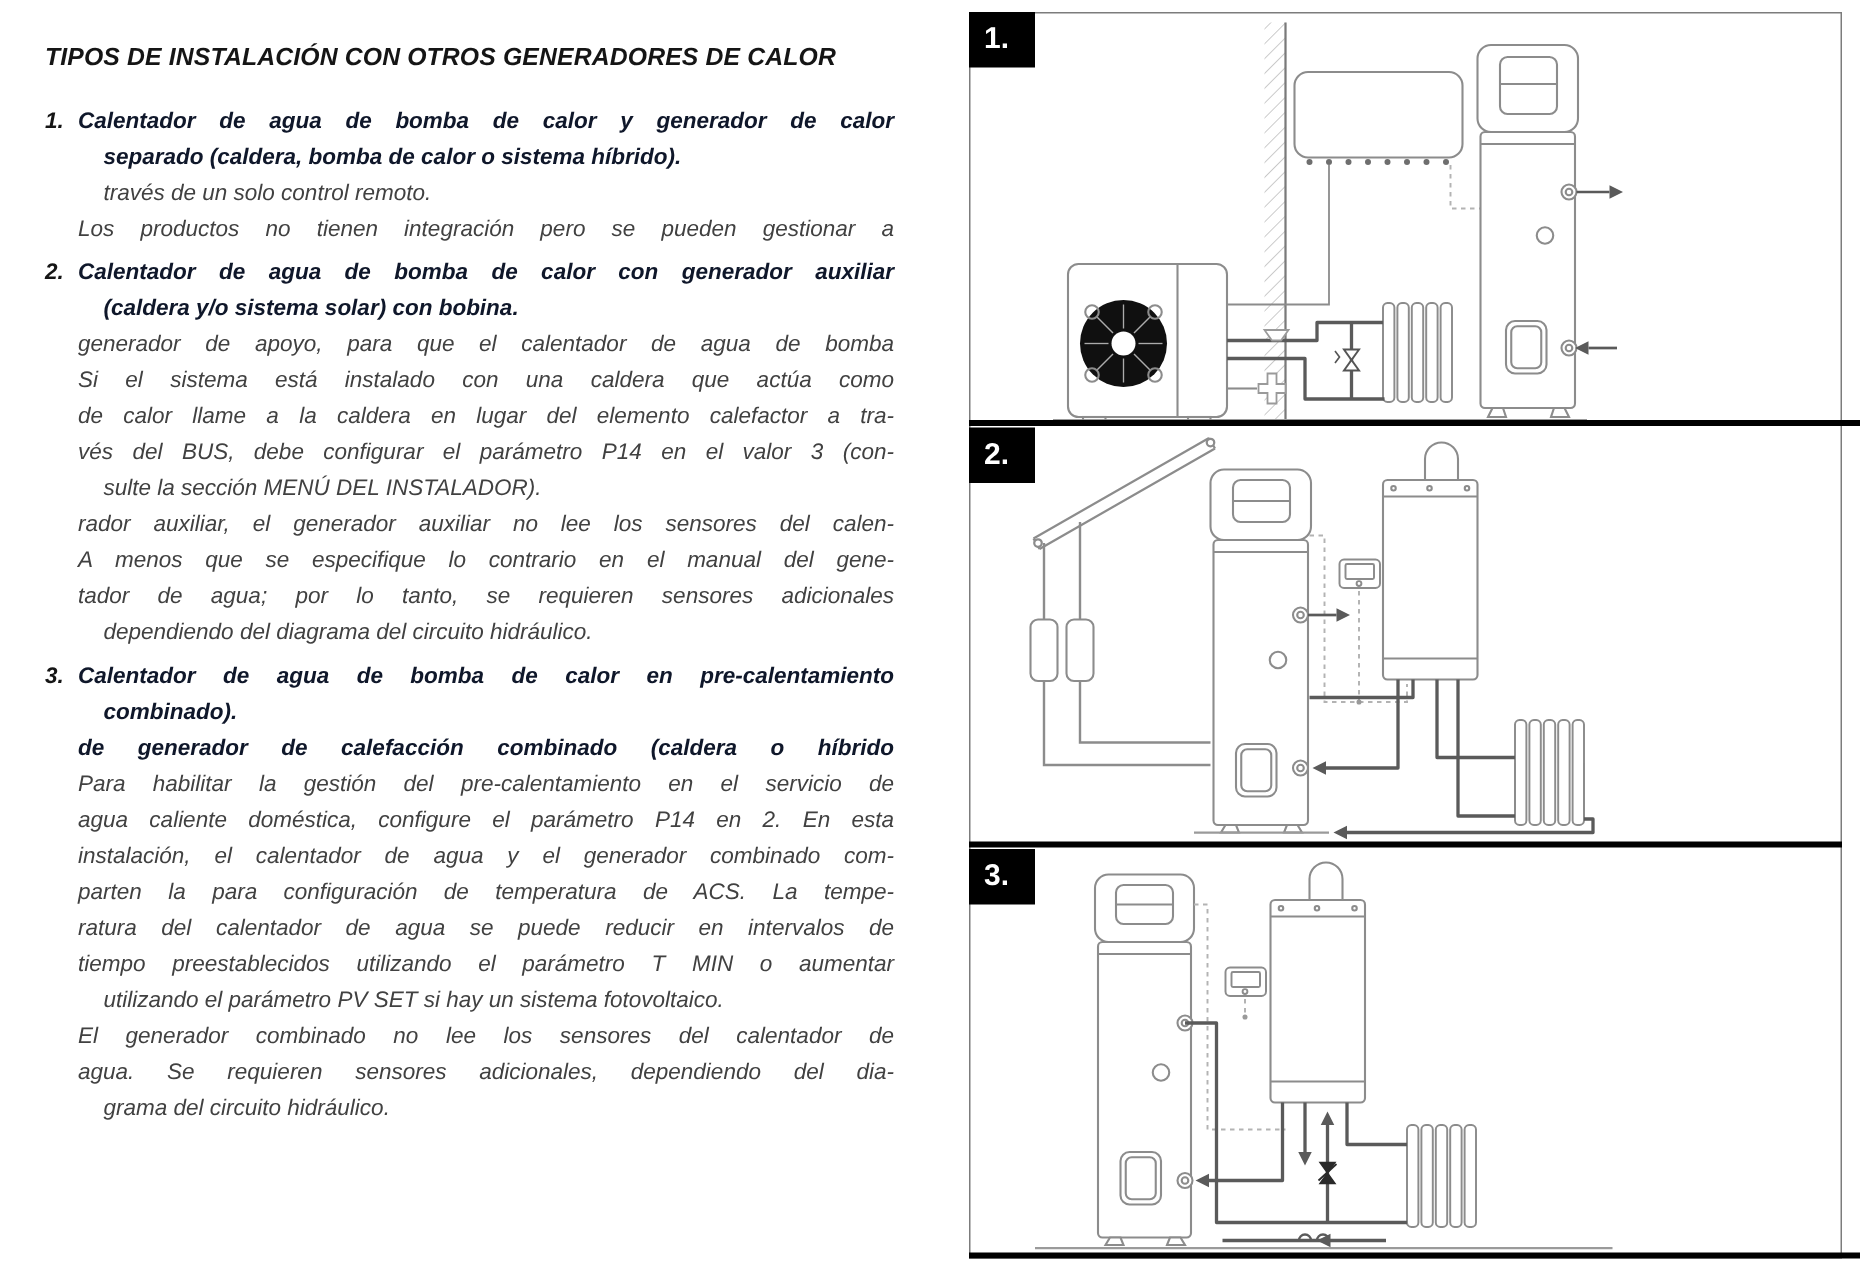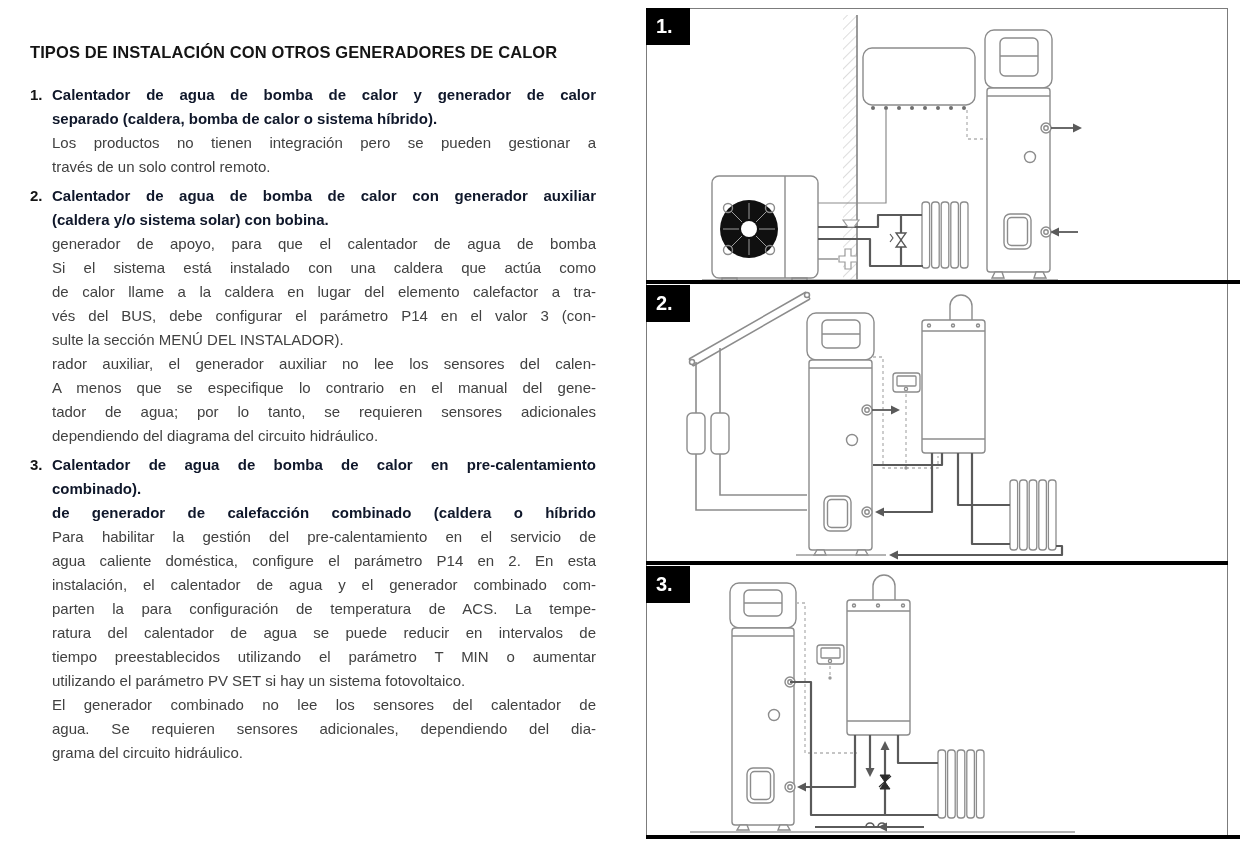--- a/index.html
+++ b/index.html
@@ -1,27 +1,27 @@
 <!DOCTYPE html>
 <html><head>
 <meta charset="utf-8">
 <style>
   html,body{margin:0;padding:0}
   body{width:1240px;height:843px;background:#fff;position:relative;overflow:hidden;
        font-family:"Liberation Sans",sans-serif;}
   
-  .text-col{position:absolute;left:30px;top:43px;width:566px;color:#414141;}
+  .text-col{position:absolute;left:30px;top:29px;width:566px;color:#414141;font-style:italic;}
   .page-title{font-size:16.5px;font-weight:bold;color:#151515;margin:0 0 21px 0;
               letter-spacing:.1px;white-space:nowrap;}
   .item{position:relative;padding-left:22px;font-size:15px;line-height:24px;}
   .item + .item{margin-top:5px;}
   .item-num{position:absolute;left:0;top:0;font-weight:bold;color:#151515;}
   .item-heading{font-weight:bold;color:#0f172a;}
   .jl{text-align:justify;text-align-last:justify;}
-  .jl-end{text-align-last:left;}
+  .jl-end{text-align-last:left;margin-left:17px;}
   
   .panel-frame{position:absolute;left:646px;top:8px;width:582px;height:831px;
                border:1.5px solid #7c7c7c;box-sizing:border-box;background:#fff;}
   .panel-svg{position:absolute;}
   .sep{position:absolute;background:#000;height:4px;}
   .plate{position:absolute;width:44px;height:37px;background:#000;color:#fff;
          font-weight:bold;font-size:20px;line-height:37px;padding-left:10px;
          box-sizing:border-box;z-index:5;}
 </style>
 </head>
@@ -30,22 +30,22 @@
 <div class="text-col">
   <h1 class="page-title">TIPOS DE INSTALACIÓN CON OTROS GENERADORES DE CALOR</h1>
 
   <div class="item">
     <span class="item-num">1.</span>
     <div class="item-heading">
         <div class="jl">Calentador de agua de bomba de calor y generador de calor</div>
         <div class="jl jl-end">separado (caldera, bomba de calor o sistema híbrido).</div>
       </div>
     <div class="item-body">
+        <div class="jl jl-end">través de un solo control remoto.</div>
         <div class="jl">Los productos no tienen integración pero se pueden gestionar a</div>
-        <div class="jl jl-end">través de un solo control remoto.</div>
       </div>
   </div>
 
   <div class="item">
     <span class="item-num">2.</span>
     <div class="item-heading">
         <div class="jl">Calentador de agua de bomba de calor con generador auxiliar</div>
         <div class="jl jl-end">(caldera y/o sistema solar) con bobina.</div>
       </div>
     <div class="item-body">

